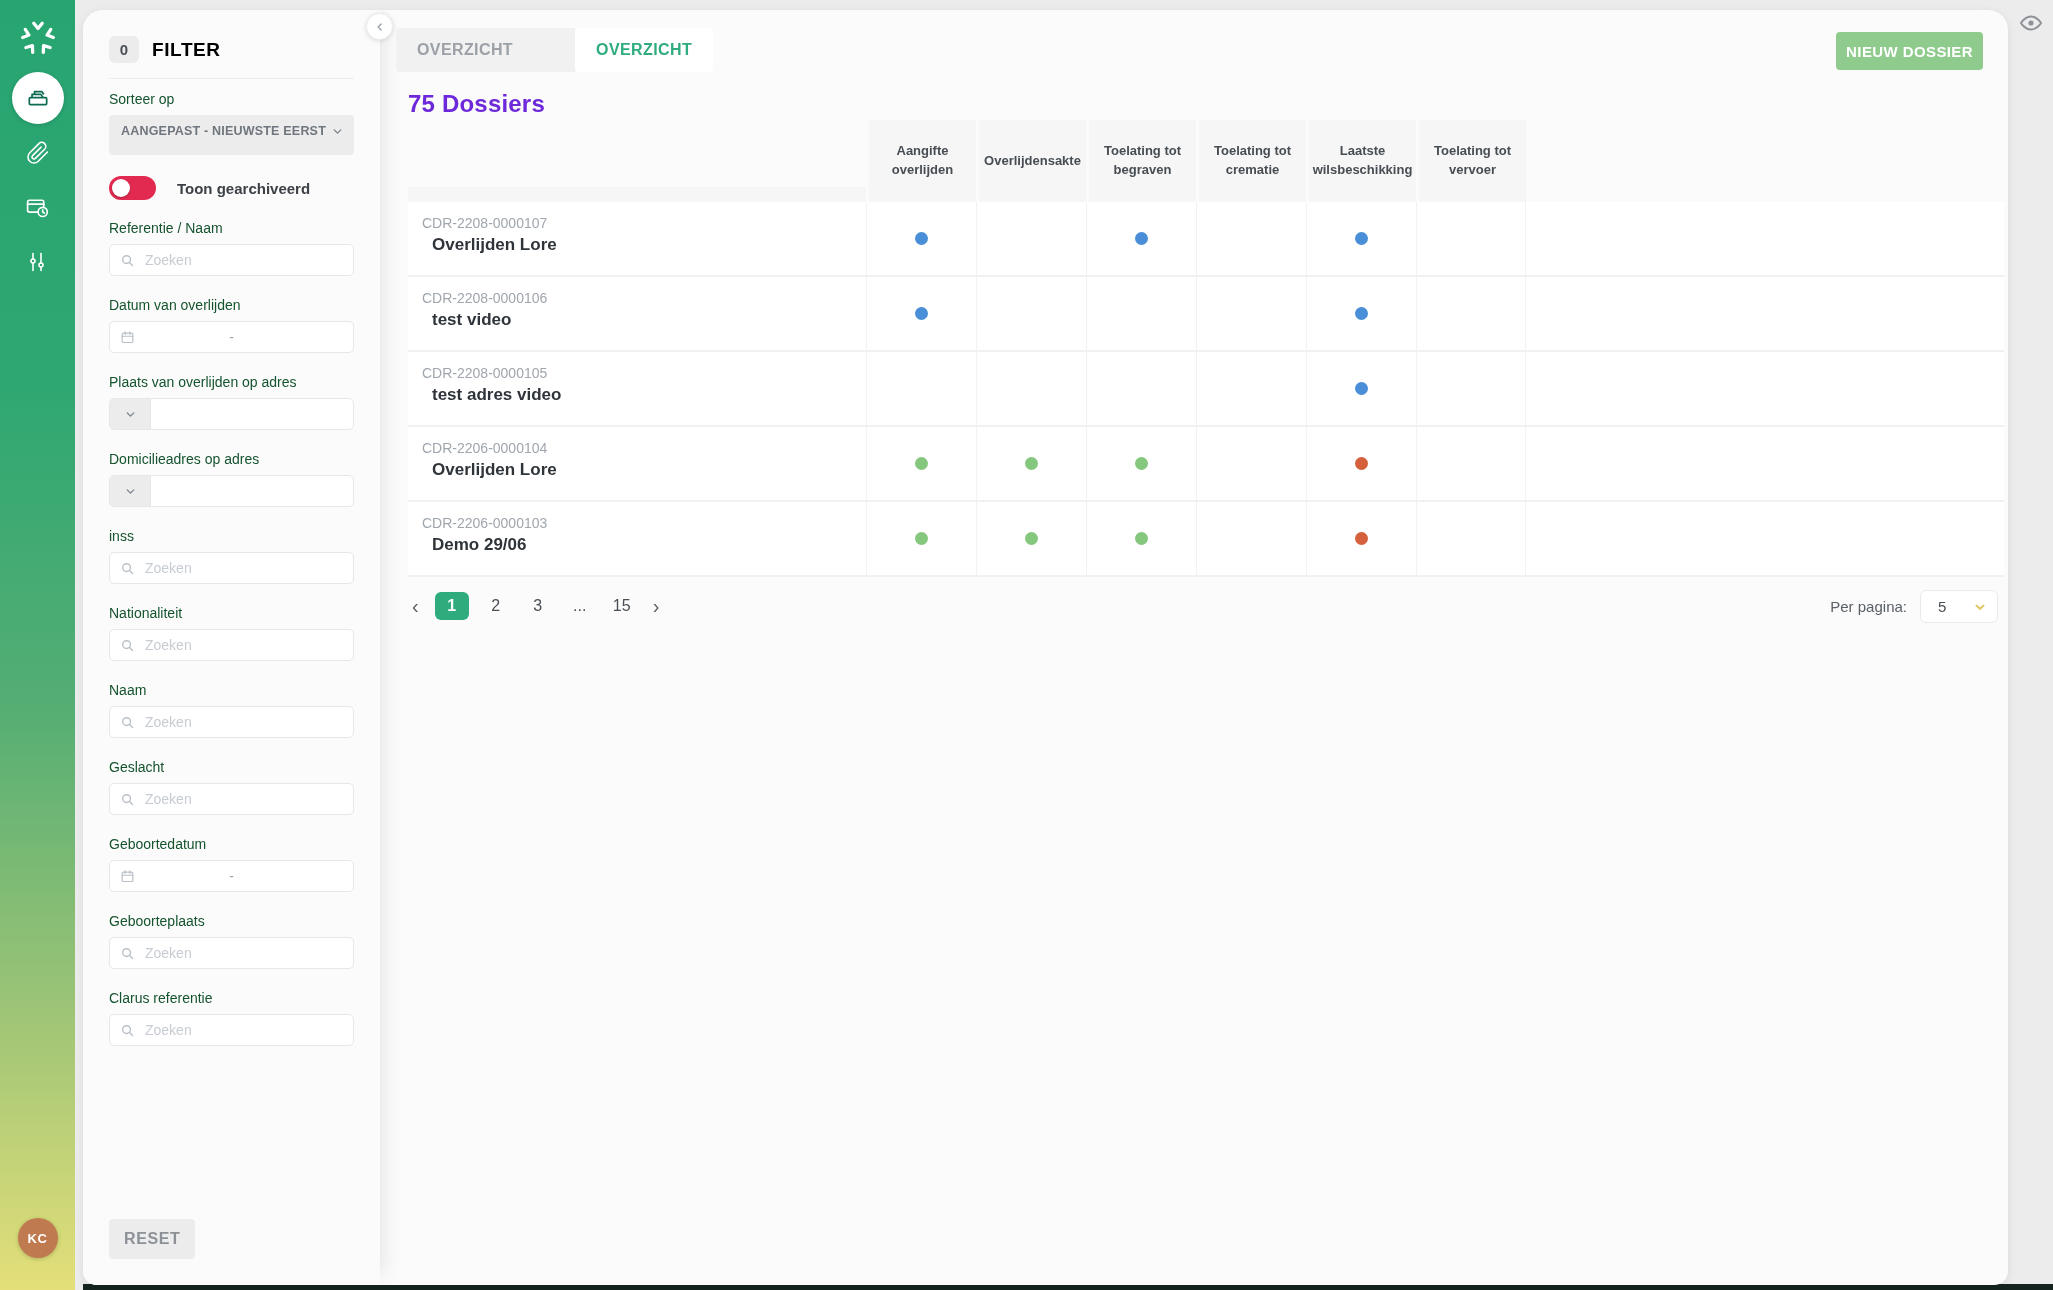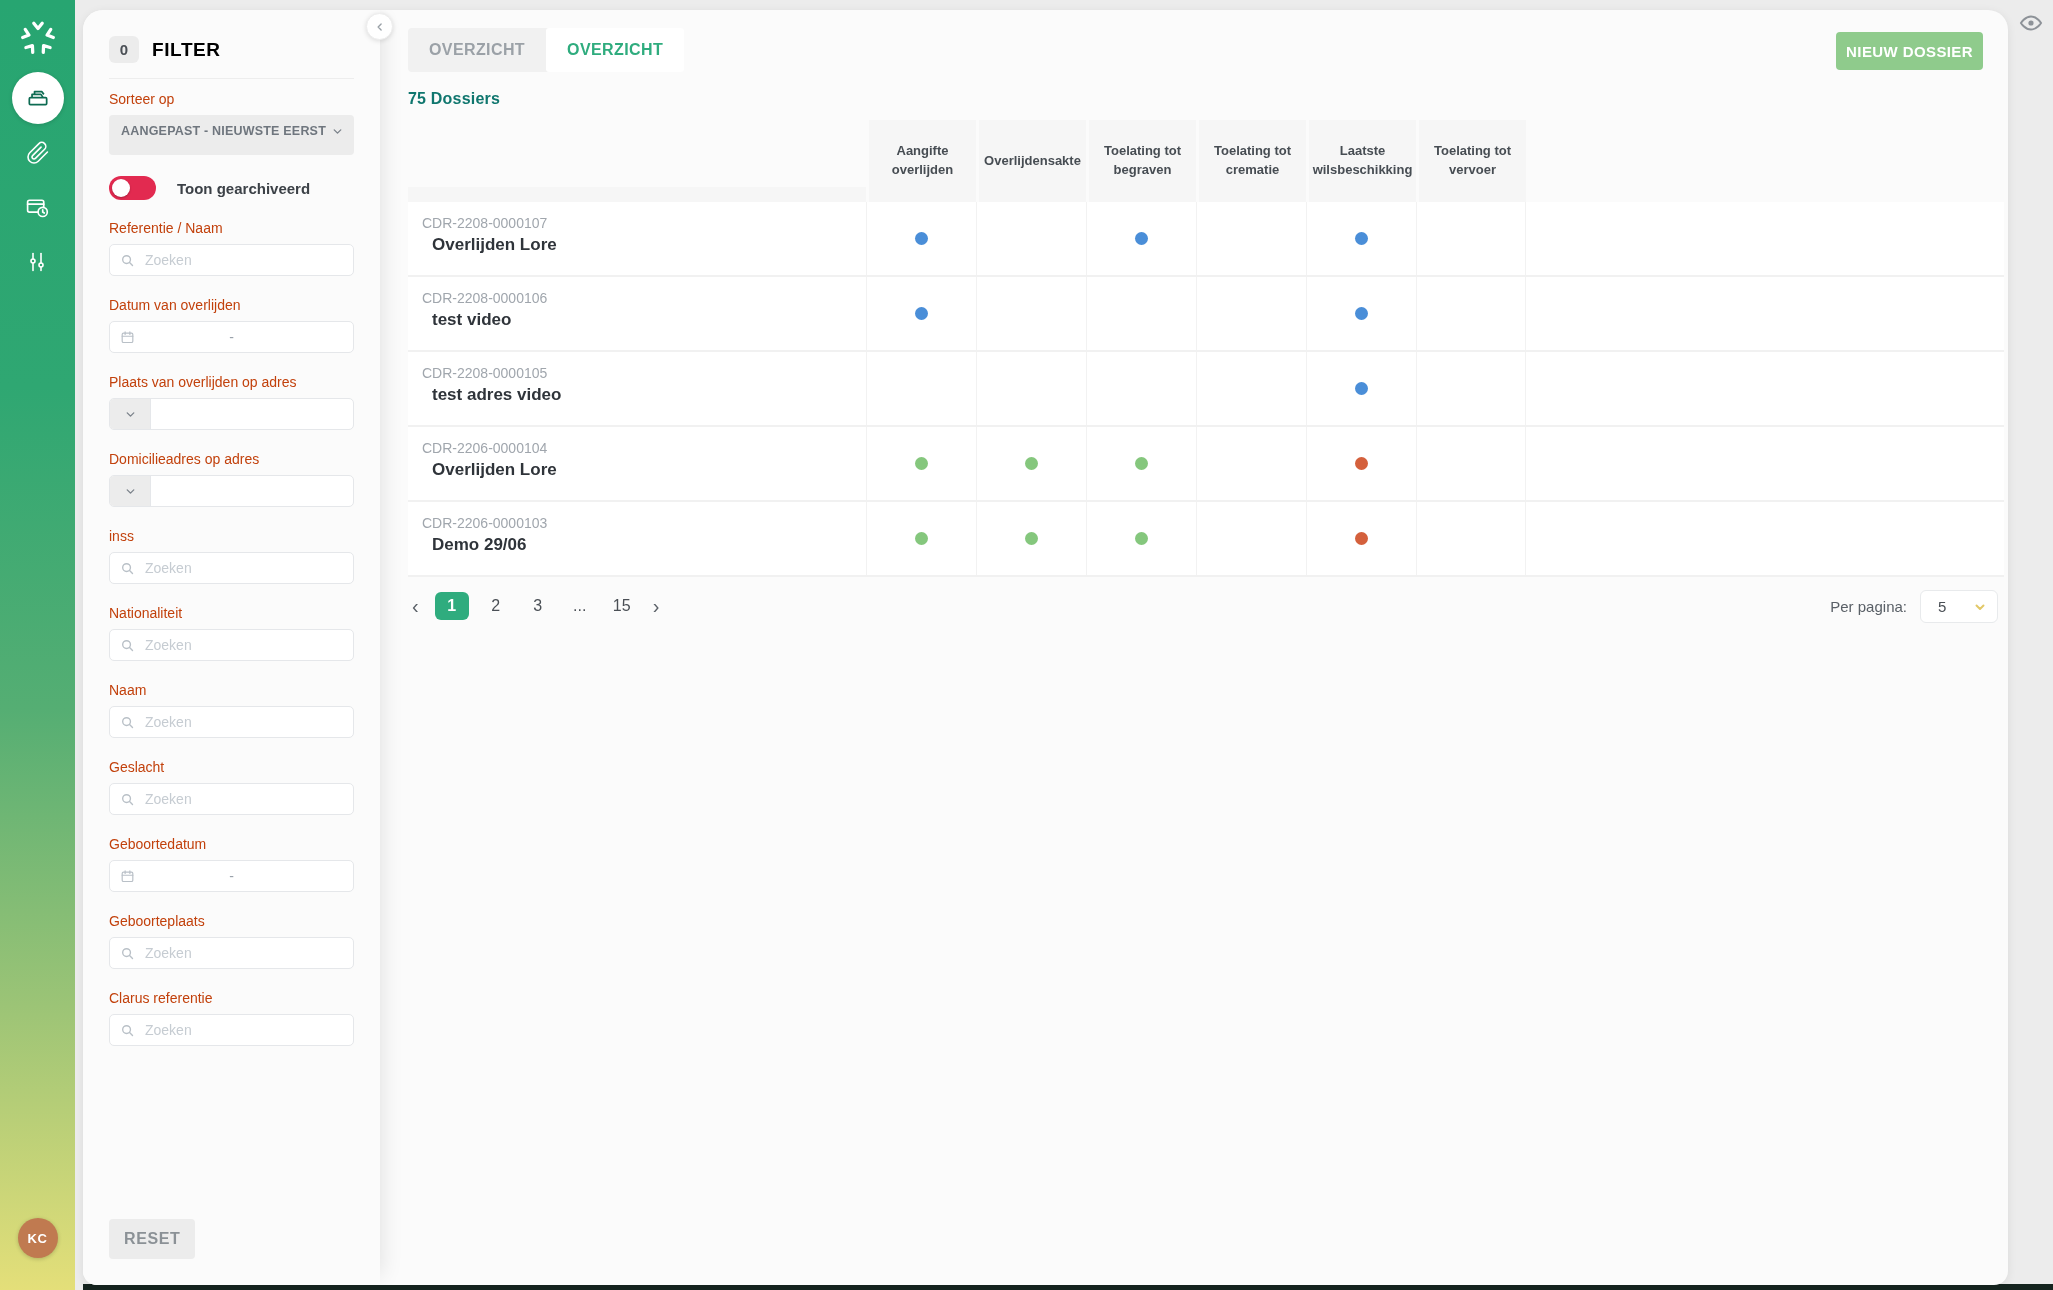--- a/index.html
+++ b/index.html
@@ -25,21 +25,21 @@
     border-radius:20px 20px 14px 14px;box-shadow:0 2px 10px rgba(0,0,0,.08);overflow:hidden;}
   
   .filter-panel{position:absolute;left:0;top:0;width:297px;height:100%;background:#fbfbfb;
     box-shadow:10px 0 22px -10px rgba(0,0,0,.12);padding:24px 26px 0;box-sizing:border-box;}
   .filter-header{display:flex;align-items:center;gap:13px;padding-top:2px;}
   .chip{background:#ececec;border-radius:6px;min-width:30px;height:27px;line-height:27px;text-align:center;
     font-weight:bold;font-size:15px;color:#4a4f55;}
   .filter-title{font-size:19px;font-weight:bold;color:#000000;letter-spacing:.6px;}
   .divider{border-top:1px solid #ededed;margin-top:15px;}
   .sort-group{margin-top:12px;}
-  .f-label{display:block;font-size:14px;color:#c2410c;margin-bottom:8px;}
+  .f-label{display:block;font-size:14px;color:#14532d;margin-bottom:8px;}
   .select{height:32px;background:#ececec;border-radius:4px;display:flex;align-items:center;padding:0 10px 8px 12px;}
   .select-value{flex:1;font-size:12.5px;font-weight:bold;color:#6f767e;letter-spacing:.2px;white-space:nowrap;}
   .toggle-row{display:flex;align-items:center;gap:21px;margin:16px 0 20px;}
   .toggle{width:47px;height:24px;border-radius:12px;background:var(--toggle-red);position:relative;flex:0 0 auto;}
   .knob{position:absolute;left:3px;top:3px;width:18px;height:18px;border-radius:50%;background:#fff;
     box-shadow:0 1px 2px rgba(0,0,0,.25);}
   .toggle-label{font-size:15px;font-weight:bold;color:#3c4147;}
   .field-group{margin-bottom:21px;}
   .input{height:32px;background:#fff;border:1px solid #e5e7ea;border-radius:5px;display:flex;
     align-items:center;padding:0 10px;box-sizing:border-box;}
@@ -53,26 +53,26 @@
   .combo-left{width:40px;align-self:stretch;background:#ececec;display:flex;align-items:center;
     justify-content:center;border-right:1px solid #e5e7ea;}
   .combo-body{flex:1;}
   .reset-btn{position:absolute;left:26px;bottom:26px;background:#ececec;border:none;border-radius:4px;
     color:#8b9196;font-weight:bold;font-size:16px;letter-spacing:.6px;padding:11px 15px;font-family:inherit;}
   .collapse-btn{position:absolute;left:283px;top:3px;width:27px;height:27px;border-radius:50%;background:#fff;
     border:1px solid #ededed;box-shadow:0 1px 5px rgba(0,0,0,.13);display:flex;align-items:center;
     justify-content:center;z-index:5;padding:0;}
   
   .main{position:absolute;left:297px;top:0;right:0;bottom:0;}
-  .tabs{position:absolute;left:28px;top:18px;height:44px;background:#f1f1f1;border-radius:4px;display:flex;}
+  .tabs{position:absolute;left:16px;top:18px;height:44px;background:#f1f1f1;border-radius:4px;display:flex;gap:41px;}
   .tab{line-height:44px;padding:0 21px;font-size:16px;font-weight:bold;letter-spacing:.4px;color:#9ba1a7;}
   .tab.active{background:#fff;color:var(--accent-green);border-radius:3px;}
   .new-btn{position:absolute;top:22px;right:25px;height:38px;background:var(--button-green);color:#fff;
     border:none;border-radius:4px;font-weight:bold;font-size:15px;letter-spacing:.4px;padding:0 10px;font-family:inherit;}
-  .page-title{position:absolute;left:28px;top:80px;margin:0;font-size:16px;color:#0f766e;letter-spacing:.2px;}
+  .page-title{position:absolute;left:28px;top:80px;margin:0;font-size:24px;color:#6d28d9;letter-spacing:.2px;}
   .table{position:absolute;left:28px;top:110px;right:4px;}
   .thead{display:flex;height:82px;}
   .h-name{width:458px;background:linear-gradient(to bottom,rgba(0,0,0,0) 67px,#f6f6f6 67px);}
   .h-cell{width:110px;box-sizing:border-box;border-left:3px solid #fbfbfb;background:#f6f6f6;
     font-size:13px;font-weight:bold;color:#474d53;text-align:center;display:flex;align-items:center;
     justify-content:center;padding:0 2px;line-height:1.45;}
   .h-fill{flex:1;}
   .row{display:flex;height:75px;background:#fff;border-bottom:2px solid #f1f1f1;box-sizing:border-box;}
   .c-name{width:458px;box-sizing:border-box;padding:13px 0 0 14px;}
   .ref{font-size:14px;color:#a0a6ad;margin-bottom:4px;}

